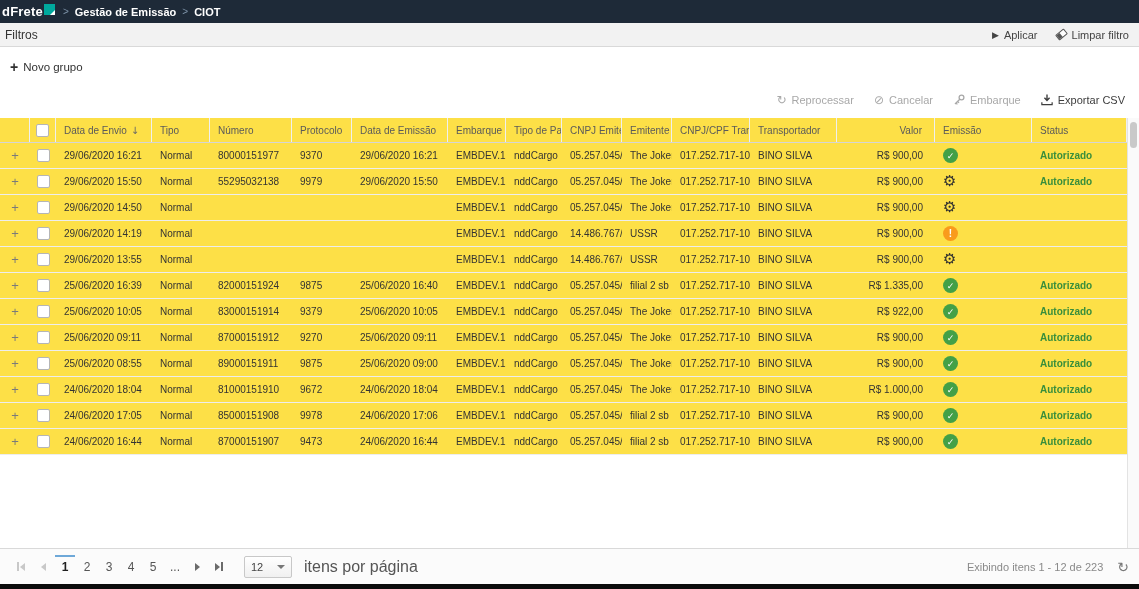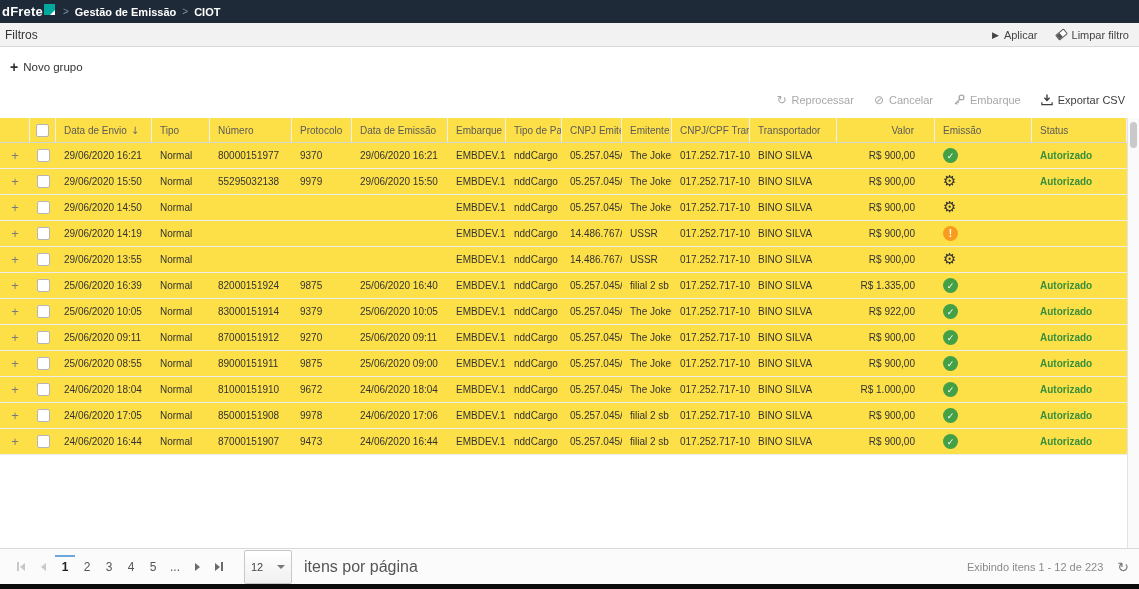--- a/index.html
+++ b/index.html
@@ -57,21 +57,21 @@
   .tr { display:flex; align-items:center; height:26px; border-bottom:1px solid #ededed; background:#fde047; }
   .tr.head { height:25px; border-bottom:1px solid #d5d5d5; }
   .td { height:100%; display:flex; align-items:center; padding-left:8px; font-size:10px; color:#333;
         white-space:nowrap; overflow:hidden; }
   .head .td { color:#5a5a5a; font-size:10px; border-right:1px solid #efefef; }
   .c-expand{width:30px; justify-content:center; padding-left:0;}
   .c-check{width:26px; justify-content:center; padding-left:0;}
   .c-envio{width:96px;} .c-tipo{width:58px;} .c-numero{width:82px;} .c-protocolo{width:60px;}
   .c-dataem{width:96px;} .c-embarque{width:58px;} .c-tipopag{width:56px;} .c-cnpjem{width:60px;}
   .c-emitente{width:50px;} .c-cnpjtr{width:78px;} .c-transp{width:87px;}
-  .c-valor{width:98px; justify-content:flex-end; padding-right:20px;}
+  .c-valor{width:98px; justify-content:flex-end; padding-right:12px;}
   .c-emissao{width:97px;} .c-status{width:95px;}
   .sort-arrow { margin-left:4px; font-size:10px; color:#666; }
   .cb { width:13px; height:13px; border:1px solid #b5b5b5; border-radius:2px; background:#fff;
         display:inline-block; cursor:pointer; }
   .expand-glyph { font-size:13px; color:#7a7a7a; cursor:pointer; line-height:1; }
   .status-txt { color:#388e3c; font-weight:bold; font-size:10px; }
 
   .em-icon { display:none; align-items:center; justify-content:center; cursor:pointer; }
   .icon-check { width:15px; height:15px; border-radius:50%; background:#43a047; color:#fff;
                 font-size:9px; font-weight:bold; }
@@ -91,21 +91,21 @@
   .pg-btn { width:22px; height:24px; display:flex; align-items:center; justify-content:center; gap:1px; }
   .pg-btn.disabled { color:#c8c8c8; cursor:default; }
   .pg-btn.enabled { color:#6b6b6b; cursor:pointer; }
   .tri { width:0; height:0; border-top:4px solid transparent; border-bottom:4px solid transparent; }
   .tri.left { border-right:5px solid currentColor; }
   .tri.right { border-left:5px solid currentColor; }
   .vbar { width:2px; height:9px; background:currentColor; }
   .pg-num { min-width:20px; text-align:center; font-size:12px; color:#555; padding:5px 2px 4px;
             cursor:pointer; margin:0 1px; }
   .pg-num.current { color:#1f1f1f; font-weight:bold; border-top:2px solid #6ea8d8; padding-top:3px; }
-  .page-size { display:flex; align-items:center; justify-content:space-between; width:48px; height:34px;
+  .page-size { display:flex; align-items:center; justify-content:space-between; width:48px; height:22px;
                border:1px solid #c8c8c8; border-radius:2px; background:linear-gradient(#fff,#f0f0f0);
                margin:0 12px 0 14px; padding:0 6px; font-size:11px; color:#444; cursor:pointer; }
   .ps-caret { width:0; height:0; border-left:4px solid transparent; border-right:4px solid transparent;
               border-top:4px solid #777; }
   .pager-label { font-size:16px; color:#555; }
   .pager-right { margin-left:auto; display:flex; align-items:center; gap:14px; }
   .pager-info { font-size:11px; color:#8a8a8a; }
   .refresh-glyph { font-size:14px; color:#777; cursor:pointer; line-height:1; }
 
   .bottom-strip { position:absolute; left:0; right:0; bottom:0; height:5px; background:#0b0b0b; }

